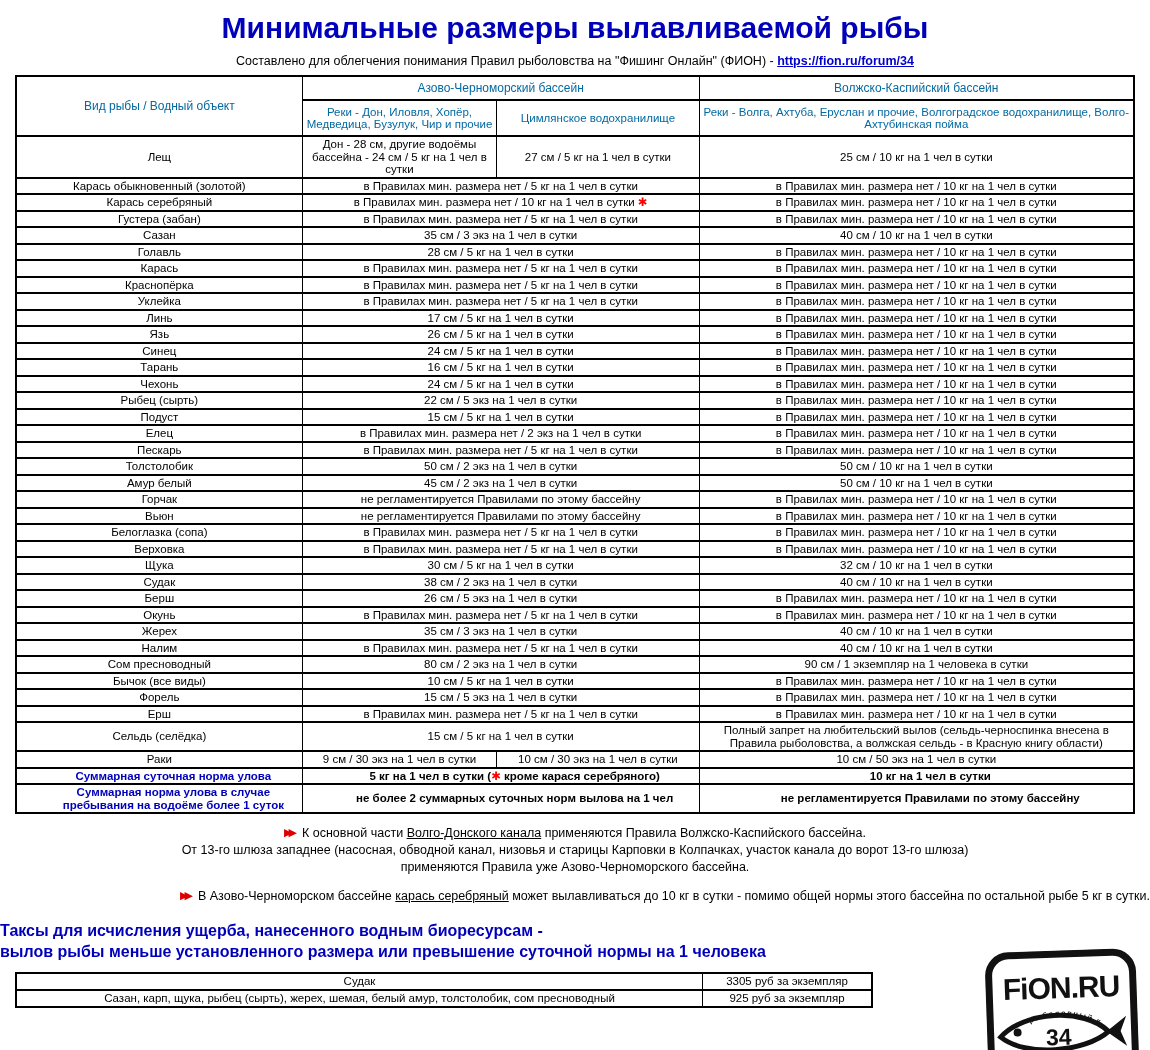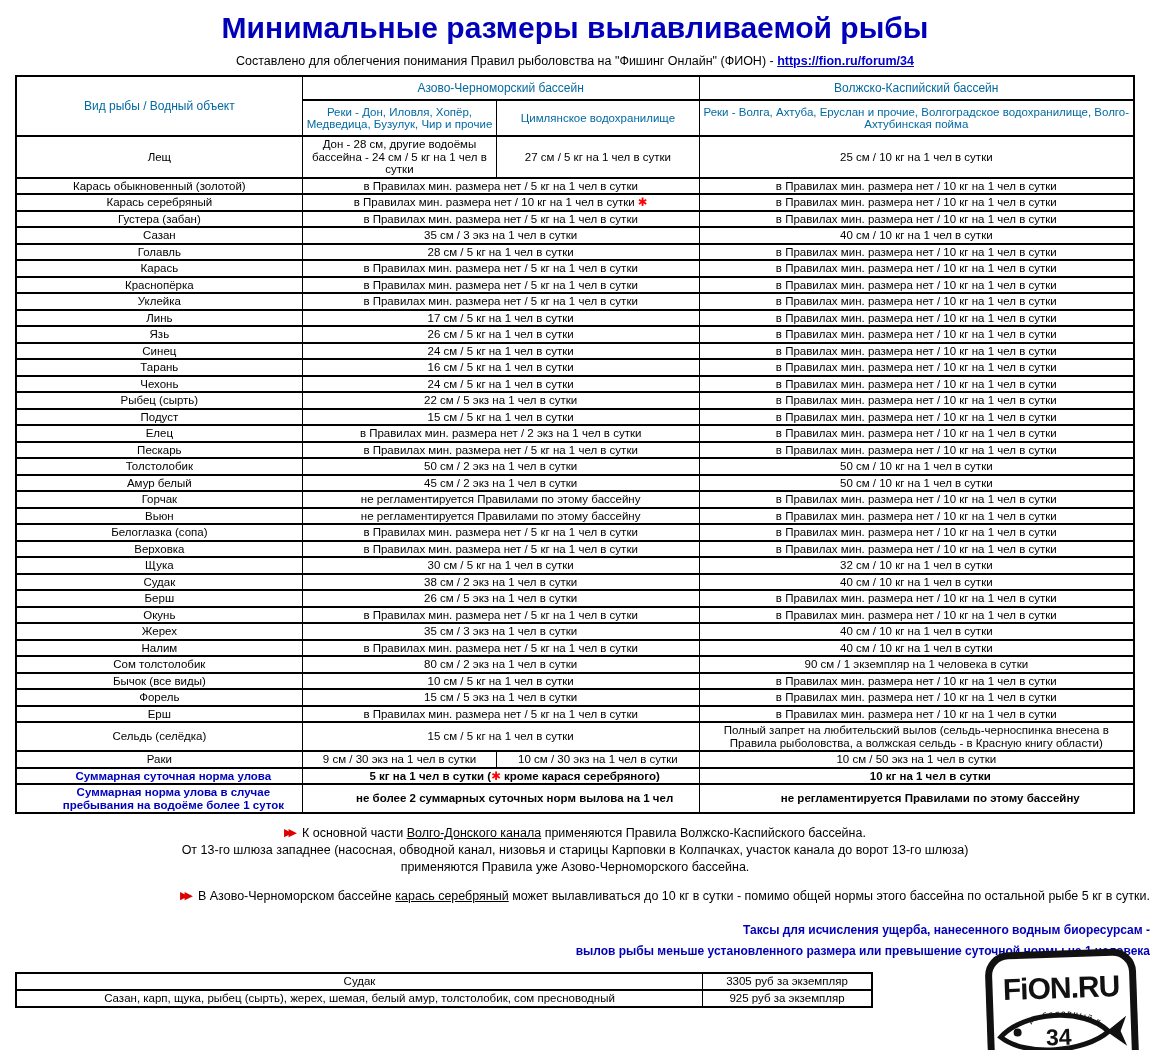--- a/index.html
+++ b/index.html
@@ -34,22 +34,22 @@
   .nb1{ margin-top:12px; }
   .nb2{ margin-top:14px;text-align:right; }
   .note-line{ margin-top:2px; }
   .arr{
     color:#DD0000;font-size:11px;letter-spacing:-4px;margin-right:9px;
     position:relative;top:-1px;
   }
   .u{ text-decoration:underline;margin-top:12px; }
 
   .section2-title{
-    text-align:right;color:#0000BB;font-weight:bold;
-    font-size:12px;line-height:21px;margin-top:16px;
+    text-align:left;color:#0000BB;font-weight:bold;
+    font-size:16px;line-height:21px;margin-top:16px;
   }
 
   .fines-wrap{ position:relative;margin-top:10px;min-height:142px; }
   .fines-table{ width:858px;margin-left:15px;border:2px solid #000; }
   .fines-table td{
     border:1px solid #000;border-top-width:2px;border-bottom-width:2px;
     text-align:center;font-size:11.5px;line-height:13px;padding:1px 4px;
   }
 
   .stamp{
@@ -232,21 +232,21 @@
         <td>Жерех</td>
         <td colspan="2">35 см / 3 экз на 1 чел в сутки</td>
         <td>40 см / 10 кг на 1 чел в сутки</td>
       </tr>
       <tr>
         <td>Налим</td>
         <td colspan="2">в Правилах мин. размера нет / 5 кг на 1 чел в сутки</td>
         <td>40 см / 10 кг на 1 чел в сутки</td>
       </tr>
       <tr>
-        <td>Сом толстолобик</td>
+        <td>Сом пресноводный</td>
         <td colspan="2">80 см / 2 экз на 1 чел в сутки</td>
         <td>90 см / 1 экземпляр на 1 человека в сутки</td>
       </tr>
       <tr>
         <td>Бычок (все виды)</td>
         <td colspan="2">10 см / 5 кг на 1 чел в сутки</td>
         <td>в Правилах мин. размера нет / 10 кг на 1 чел в сутки</td>
       </tr>
       <tr>
         <td>Форель</td>

